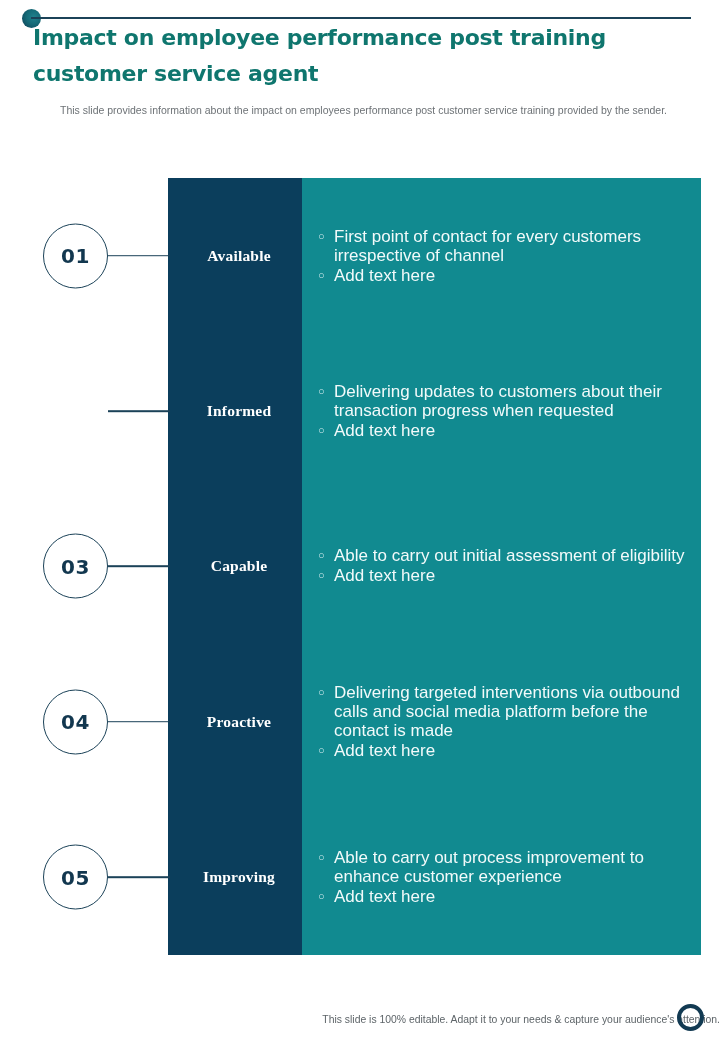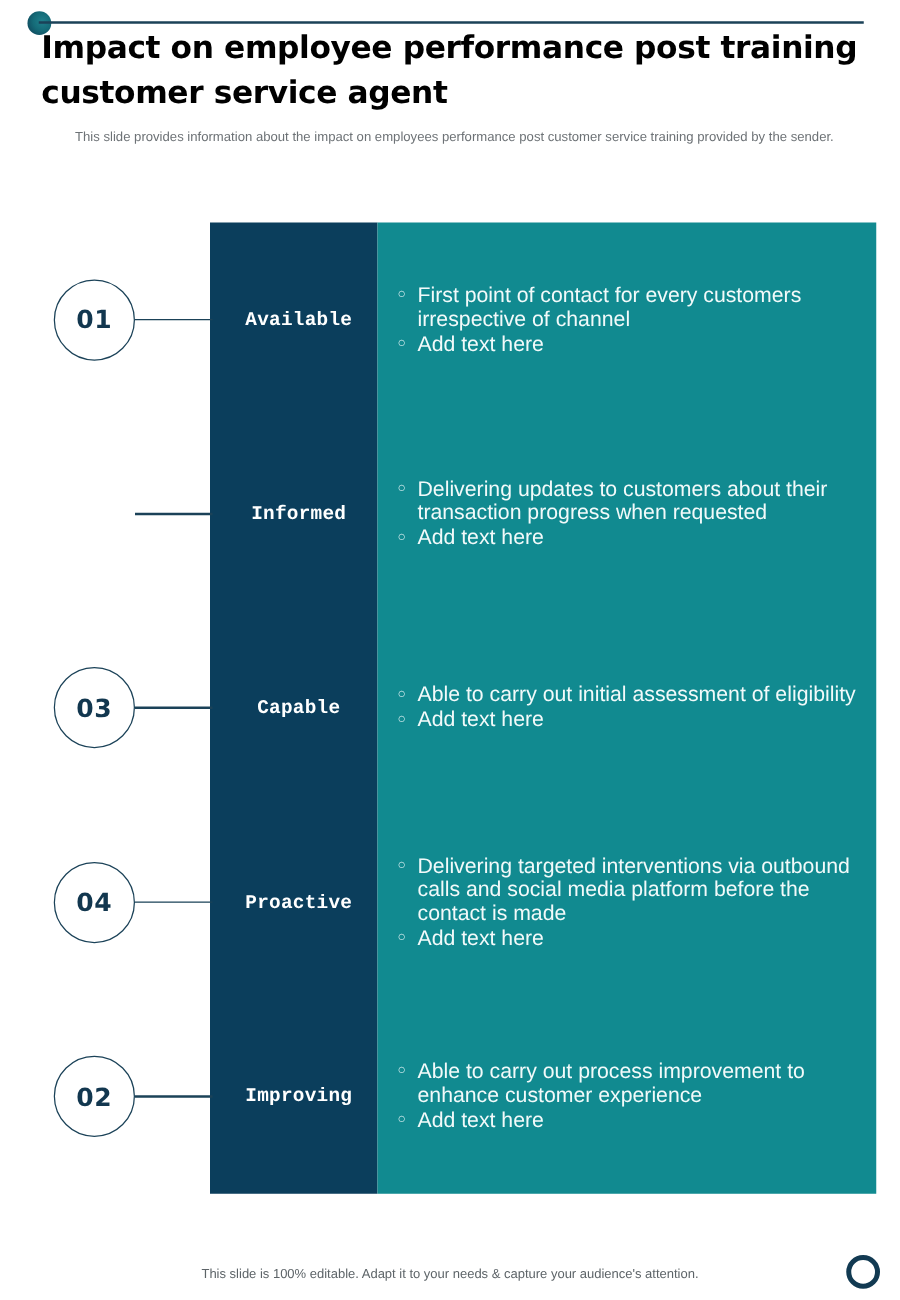--- a/index.html
+++ b/index.html
@@ -32,25 +32,25 @@
     width: 660px;
     height: 2px;
     background: #1b4258;
   }
   #page-title {
     position: absolute;
     left: 33px;
     top: 20px;
     width: 672px;
     font-family: "DejaVu Sans", sans-serif;
-    font-size: 25px;
+    font-size: 22px;
     font-weight: bold;
     line-height: 36px;
     letter-spacing: -0.3px;
-    color: #000000;
+    color: #0f766e;
   }
   #page-subtitle {
     position: absolute;
     left: 28px;
     top: 103px;
     width: 645px;
     font-size: 10.5px;
     line-height: 15px;
     color: #6d7276;
     margin-left: 32px;
@@ -111,21 +111,21 @@
     height: 1.6px;
     background: #1b4258;
   }
   .row-label {
     position: absolute;
     left: 168px;
     width: 142px;
     top: 50%;
     transform: translateY(-50%);
     text-align: center;
-    font-family: Liberation Mono, monospace;
+    font-family: Liberation Serif, serif;
     font-size: 15.5px;
     font-weight: bold;
     color: #ffffff;
     letter-spacing: 0.2px;
   }
   .row-bullets {
     position: absolute;
     left: 318px;
     width: 378px;
     top: 50%;
@@ -149,21 +149,21 @@
     line-height: 19px;
     color: #f2fafa;
   }
 
   
   #footer-note {
     position: absolute;
     left: 0;
     top: 1014px;
     width: 720px;
-    text-align: center;
+    text-align: right;
     font-size: 10.4px;
     color: #5d6468;
   }
   #footer-logo {
     position: absolute;
     right: 16px;
     top: 1004px;
     width: 27px;
     height: 27px;
     border: 4px solid #123a52;
@@ -243,21 +243,21 @@
           <span class="bullet-text">Delivering targeted interventions via outbound calls and social media platform before the contact is made</span>
         </div>
         <div class="bullet">
           <span class="bullet-glyph">○</span>
           <span class="bullet-text">Add text here</span>
         </div>
       </div>
     </div>
     <div class="row" style="top: 799.6px; height: 155.4px;">
       <div class="row-marker">
-        <span class="row-number">02</span>
+        <span class="row-number">05</span>
       </div>
       <div class="row-connector"></div>
       <div class="row-label">Improving</div>
       <div class="row-bullets">
         <div class="bullet">
           <span class="bullet-glyph">○</span>
           <span class="bullet-text">Able to carry out process improvement to enhance customer experience</span>
         </div>
         <div class="bullet">
           <span class="bullet-glyph">○</span>

